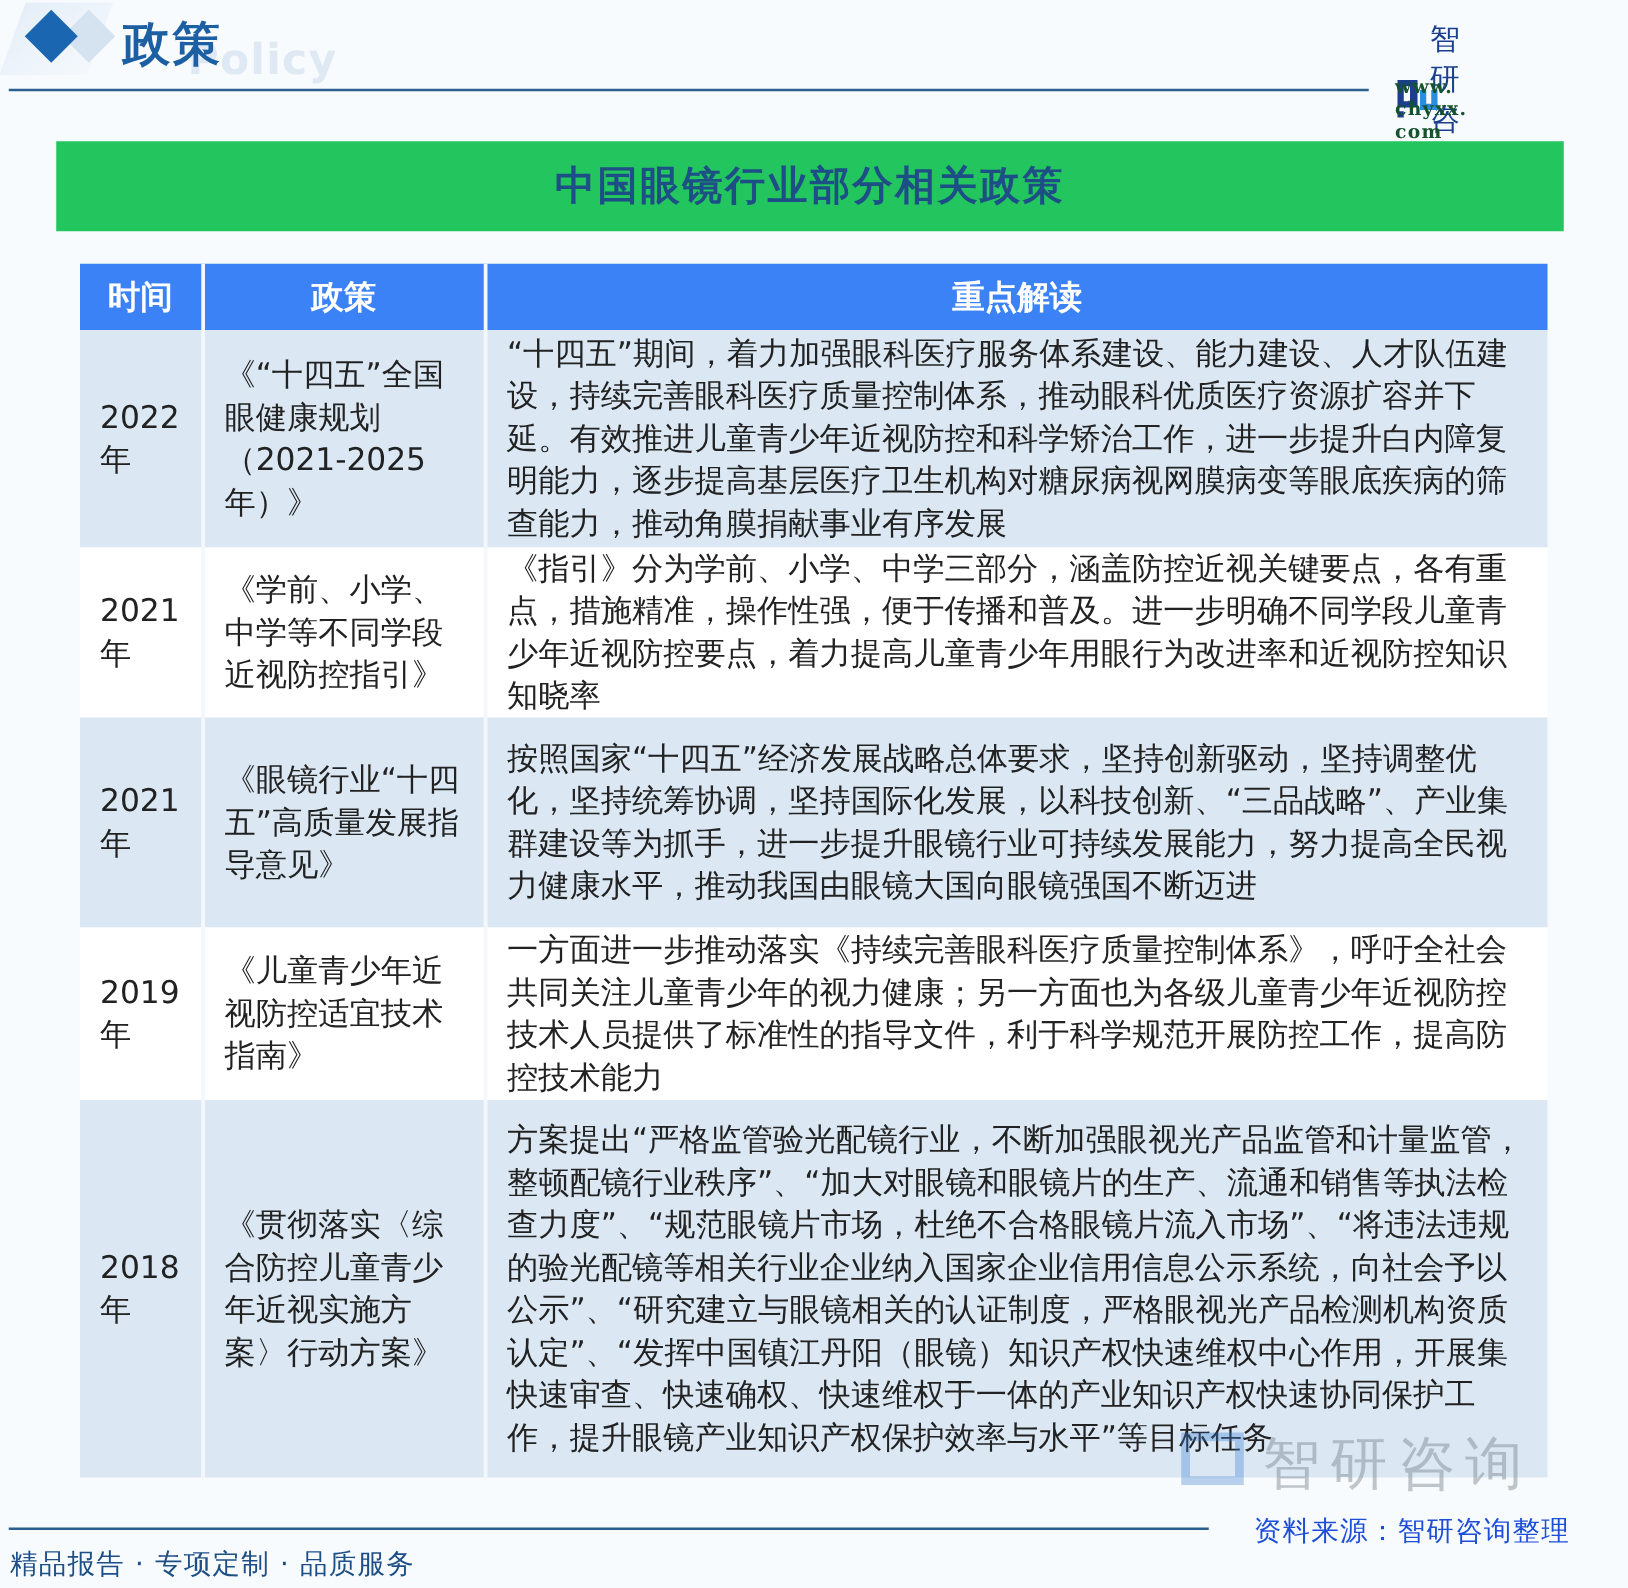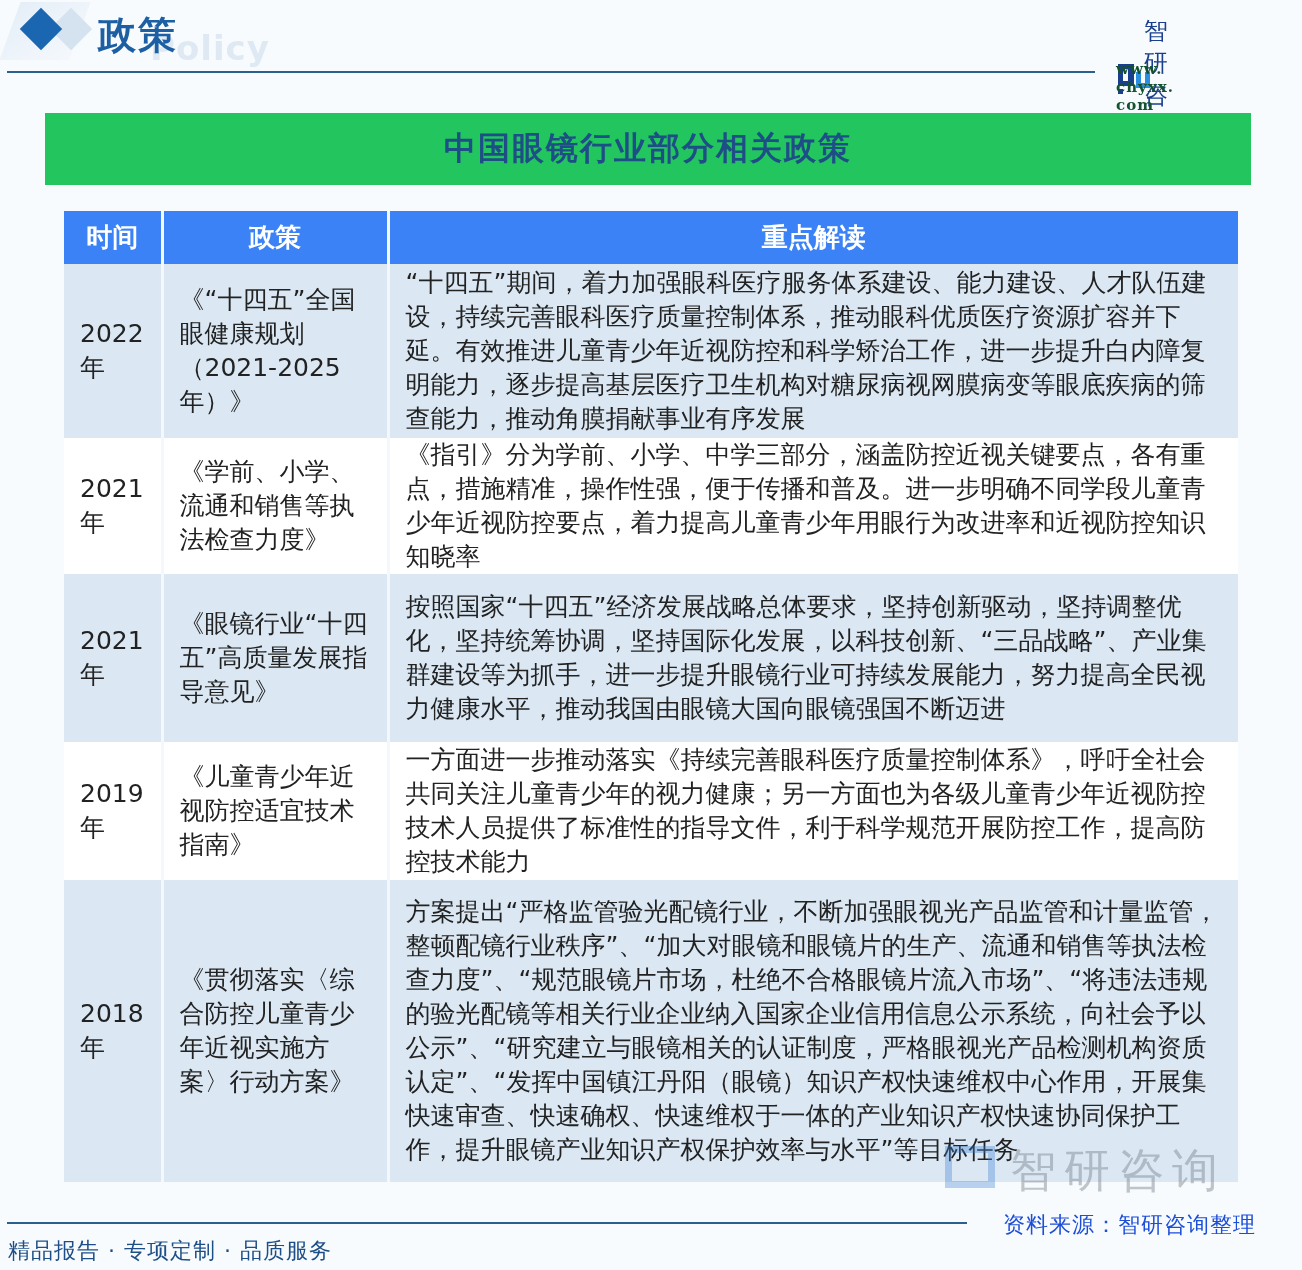--- a/index.html
+++ b/index.html
@@ -130,21 +130,21 @@
     </tr>
   </thead>
   <tbody>
     <tr class="odd" style="height:174px">
       <td class="year">2022年</td>
       <td class="policy-name">《“十四五”全国眼健康规划（2021-2025年）》</td>
       <td class="desc">“十四五”期间，着力加强眼科医疗服务体系建设、能力建设、人才队伍建设，持续完善眼科医疗质量控制体系，推动眼科优质医疗资源扩容并下延。有效推进儿童青少年近视防控和科学矫治工作，进一步提升白内障复明能力，逐步提高基层医疗卫生机构对糖尿病视网膜病变等眼底疾病的筛查能力，推动角膜捐献事业有序发展</td>
     </tr>
     <tr class="even" style="height:136px">
       <td class="year">2021年</td>
-      <td class="policy-name">《学前、小学、流通和销售等执法检查力度》</td>
+      <td class="policy-name">《学前、小学、中学等不同学段近视防控指引》</td>
       <td class="desc">《指引》分为学前、小学、中学三部分，涵盖防控近视关键要点，各有重点，措施精准，操作性强，便于传播和普及。进一步明确不同学段儿童青少年近视防控要点，着力提高儿童青少年用眼行为改进率和近视防控知识知晓率</td>
     </tr>
     <tr class="odd" style="height:168px">
       <td class="year">2021年</td>
       <td class="policy-name">《眼镜行业“十四五”高质量发展指导意见》</td>
       <td class="desc">按照国家“十四五”经济发展战略总体要求，坚持创新驱动，坚持调整优化，坚持统筹协调，坚持国际化发展，以科技创新、“三品战略”、产业集群建设等为抓手，进一步提升眼镜行业可持续发展能力，努力提高全民视力健康水平，推动我国由眼镜大国向眼镜强国不断迈进</td>
     </tr>
     <tr class="even" style="height:138px">
       <td class="year">2019年</td>
       <td class="policy-name">《儿童青少年近视防控适宜技术指南》</td>

